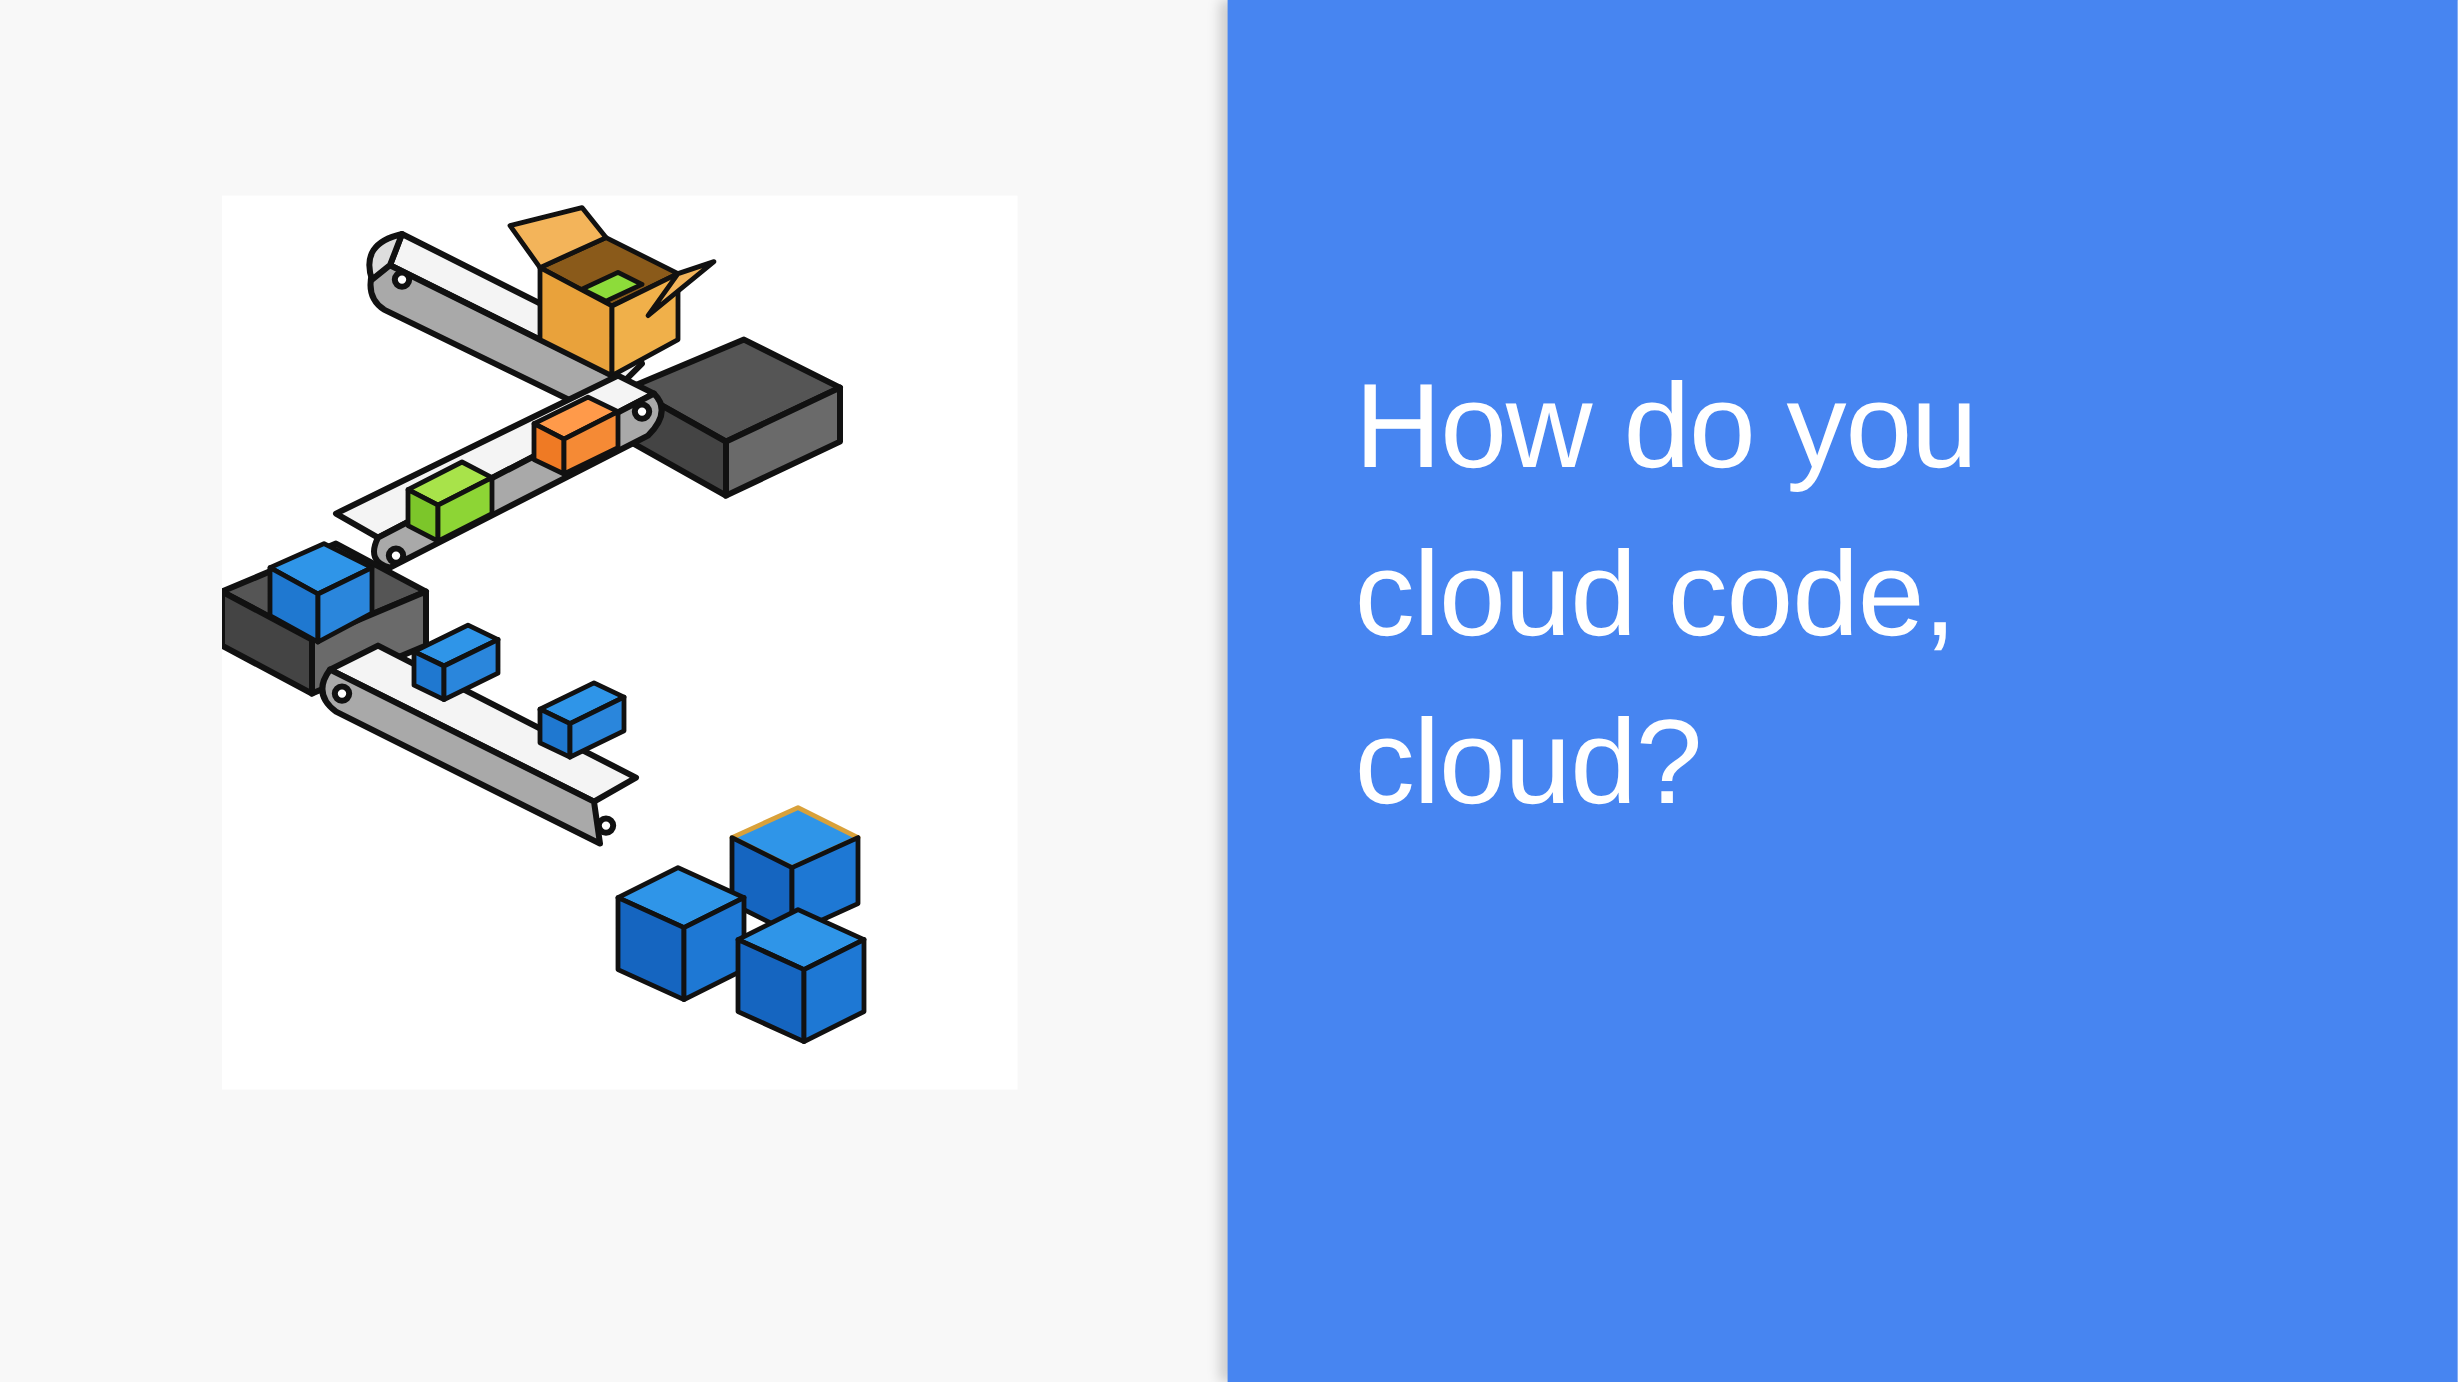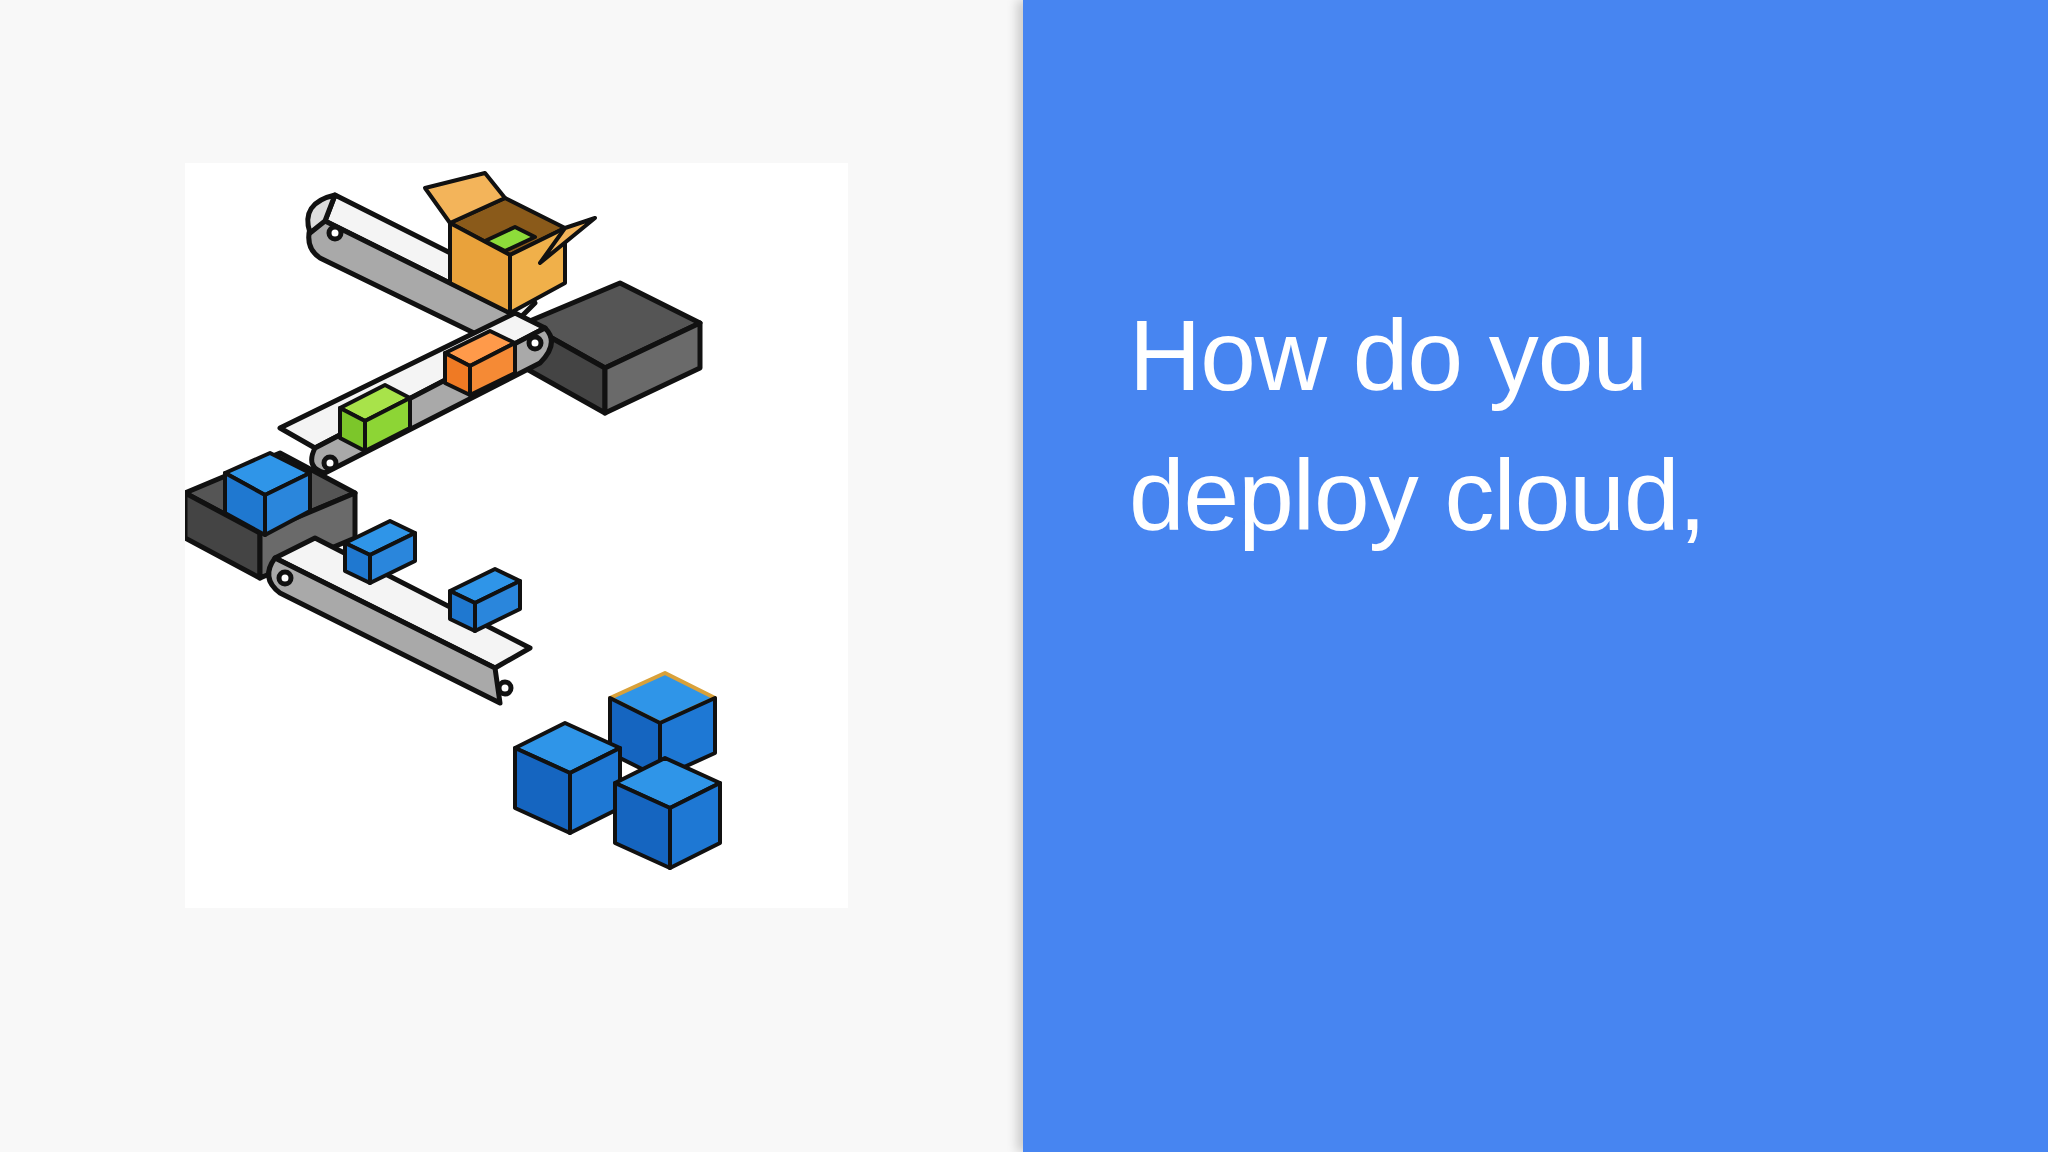--- a/index.html
+++ b/index.html
@@ -145,16 +145,17 @@
             <path d="M485 645 L535 620 L535 680 L485 705 Z" fill="#1e78d4"></path>
           </g>
         </g>
       </svg>
     </div>
   </div>
 
   <div class="right-panel">
     <h1 class="title">
       <span>How do you</span>
-      <span>deploy cloud,</span>
+      <span>cloud code,</span>
+      <span>cloud?</span>
     </h1>
   </div>
 </div>
 
 </body></html>

